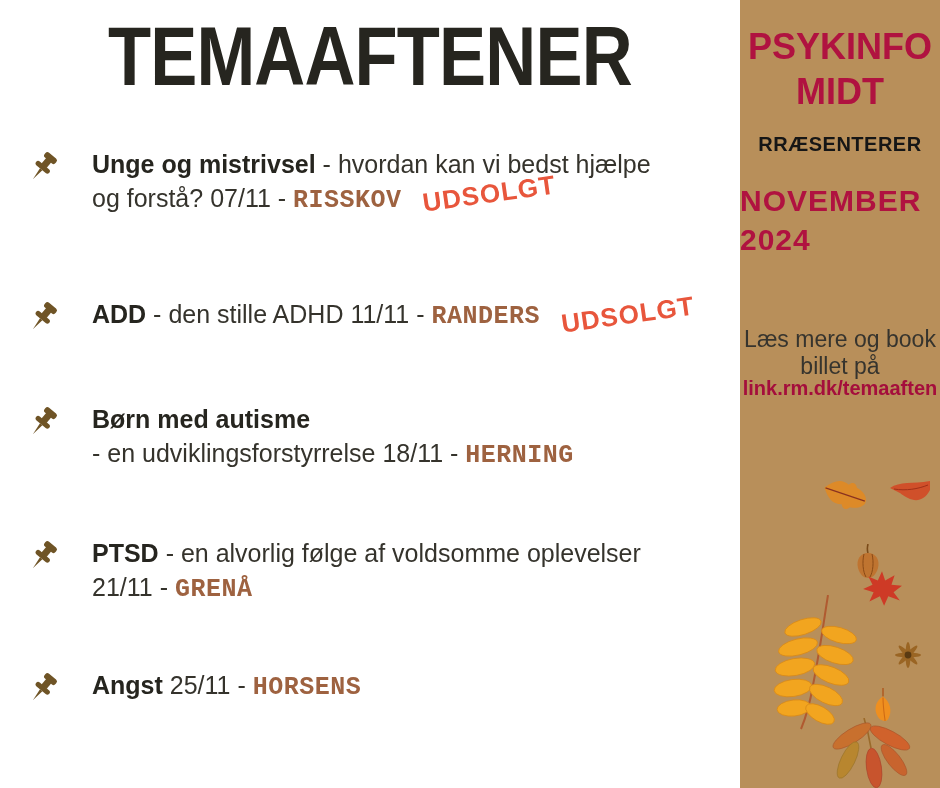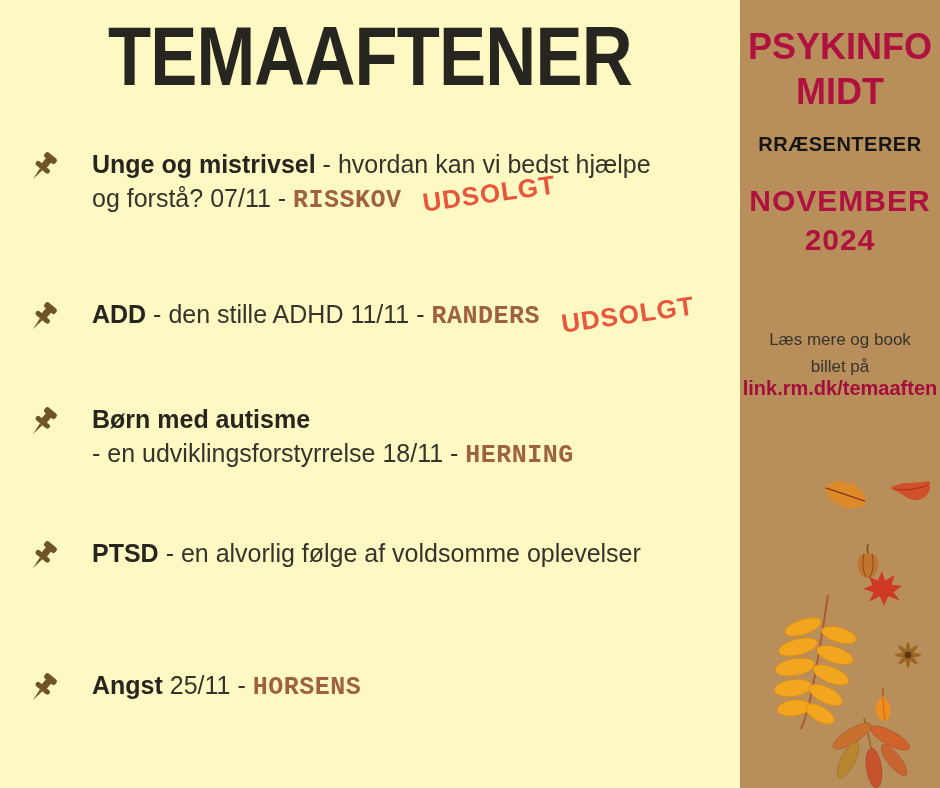--- a/index.html
+++ b/index.html
@@ -2,21 +2,21 @@
 <html><head>
 <meta charset="utf-8">
 <style>
   html,body{margin:0;padding:0;background:#cfcfcf;}
   .poster{
     position:relative;width:940px;height:788px;overflow:hidden;
     font-family:"Liberation Sans",sans-serif;
     background:#e9e7e2;
   }
   
-  .left-panel{position:absolute;left:0;top:0;width:740px;height:788px;background:#fef9c3;}
+  .left-panel{position:absolute;left:0;top:0;width:740px;height:788px;background:#ffffff;}
   .title-wrap{position:absolute;left:0;top:10px;width:740px;text-align:center;}
   .title{
     display:inline-block;font-size:84px;font-weight:800;color:#26251f;
     letter-spacing:-1px;transform:scaleX(0.84);transform-origin:center;
     white-space:nowrap;line-height:1.1;
   }
   .event{position:absolute;left:26px;display:flex;align-items:flex-start;}
   .pin{width:34px;height:38px;flex:0 0 34px;margin-top:1px;}
   .etext{margin-left:32px;font-size:25px;line-height:34px;color:#35332c;}
   .etext b{color:#26251f;font-weight:800;}
@@ -25,24 +25,24 @@
     display:inline-block;margin-left:20px;color:#e8563c;font-weight:800;
     font-size:26px;letter-spacing:1px;
     transform:rotate(-8deg) translateY(5px);transform-origin:left center;
   }
   
   .sidebar{position:absolute;left:740px;top:0;width:200px;height:788px;background:#b88f5a;}
   .brand{position:absolute;top:24px;left:0;width:200px;text-align:center;
          color:#b01240;font-weight:800;font-size:36px;line-height:45px;letter-spacing:0;}
   .presents{position:absolute;top:133px;left:0;width:200px;text-align:center;
             color:#161616;font-weight:700;font-size:20px;letter-spacing:0.5px;}
-  .month{position:absolute;top:181px;left:0;width:200px;text-align:center;
+  .month{position:absolute;top:181px;left:0;width:200px;text-align:left;
          color:#b01240;font-weight:800;font-size:30px;line-height:39px;letter-spacing:1px;}
   .cta{position:absolute;top:326px;left:0;width:200px;text-align:center;
-       color:#36342e;font-weight:500;font-size:17px;line-height:27px;}
+       color:#36342e;font-weight:500;font-size:23px;line-height:27px;}
   .cta-link{position:absolute;top:377px;left:0;width:200px;text-align:center;
             color:#a40e3c;font-weight:600;font-size:20px;letter-spacing:0;cursor:pointer;}
   
   .leaf{position:absolute;}
 </style>
 </head>
 <body>
 
 <div class="poster">
 
@@ -108,20 +108,21 @@
             <g fill="#6f5426" transform="rotate(40 12 12)">
           <rect x="7" y="1.5" width="10" height="4.5" rx="1.8"></rect>
           <rect x="9.6" y="5" width="4.8" height="6"></rect>
           <rect x="6" y="10.5" width="12" height="3.6" rx="1.8"></rect>
           <path d="M10.9,14 L13.1,14 L12.05,23 Z"></path>
         </g>
           </svg>
       </span>
       <div class="etext">
         <div><b>PTSD</b><span> - en alvorlig følge af voldsomme oplevelser</span></div>
+        <div><span>21/11 - </span><span class="loc">GRENÅ</span></div>
       </div>
     </div>
 
     <div class="event" style="top:668px">
       <span class="pin">
         <svg viewBox="0 0 24 24" width="34" height="38">
             <g fill="#6f5426" transform="rotate(40 12 12)">
           <rect x="7" y="1.5" width="10" height="4.5" rx="1.8"></rect>
           <rect x="9.6" y="5" width="4.8" height="6"></rect>
           <rect x="6" y="10.5" width="12" height="3.6" rx="1.8"></rect>

